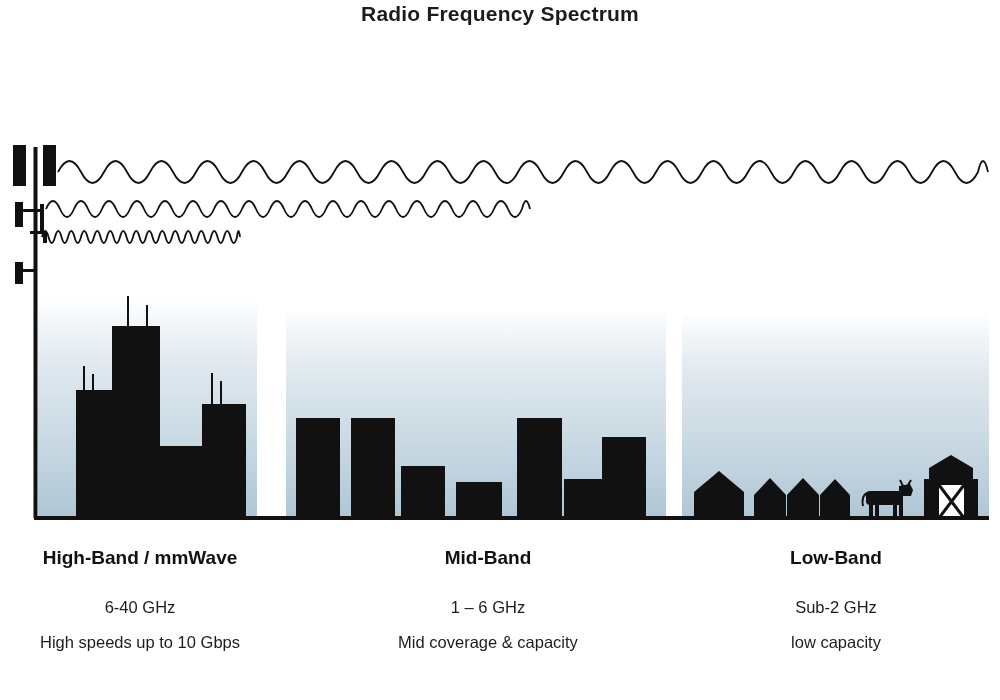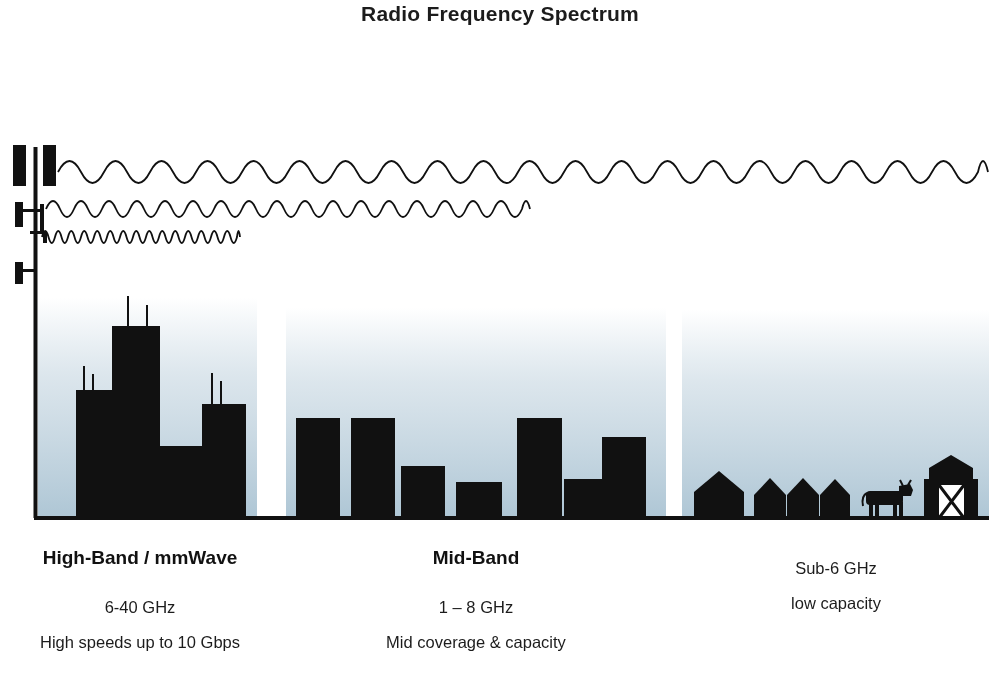--- a/index.html
+++ b/index.html
@@ -8,21 +8,21 @@
   .canvas { position:relative; width:1000px; height:700px; background:#fff; overflow:hidden; }
   .title { position:absolute; top:2px; left:0; width:100%; text-align:center;
            font-size:21px; font-weight:700; letter-spacing:.2px; color:var(--text,#141414); margin:0; }
   svg.graphic { position:absolute; left:0; top:0; }
   .sil { fill:var(--sil,#111); }
   .sil-stroke { stroke:var(--sil,#111); fill:none; }
   .band-label { position:absolute; top:547px; text-align:center; color:var(--text,#1c1c1c); }
   .band-label h2 { font-size:19px; line-height:22px; margin:0 0 25px; font-weight:700; color:var(--sil,#111); }
   .band-label p  { font-size:16.5px; line-height:26.5px; margin:8px; font-weight:400; }
   .label-high { left:20px;  width:240px; }
-  .label-mid  { left:356px; width:240px; }
+  .label-mid  { left:368px; width:240px; }
   .label-low  { left:706px; width:260px; }
 </style>
 </head>
 <body>
 
 <div class="canvas">
 
   <h1 class="title">Radio Frequency Spectrum</h1>
 
   <svg class="graphic" width="1000" height="700" viewBox="0 0 1000 700">
@@ -111,22 +111,23 @@
   </svg>
 
   <div class="band-label label-high">
     <h2>High-Band / mmWave</h2>
     <p>6-40 GHz</p>
     <p>High speeds up to 10 Gbps</p>
   </div>
 
   <div class="band-label label-mid">
     <h2>Mid-Band</h2>
-    <p>1 – 8 GHz</p>
+    <p>1 – 6 GHz</p>
     <p>Mid coverage &amp; capacity</p>
   </div>
 
   <div class="band-label label-low">
-    <p>Sub-6 GHz</p>
+    <h2>Low-Band</h2>
+    <p>Sub-2 GHz</p>
     <p>low capacity</p>
   </div>
 
 </div>
 
 </body></html>

